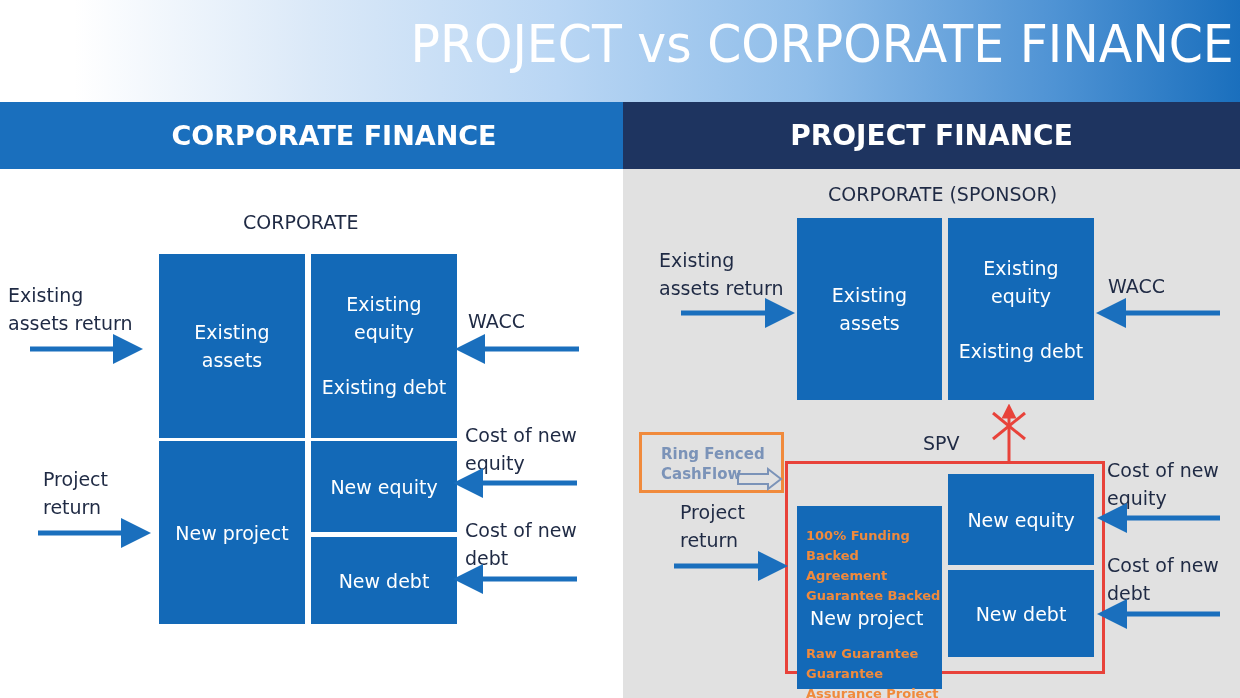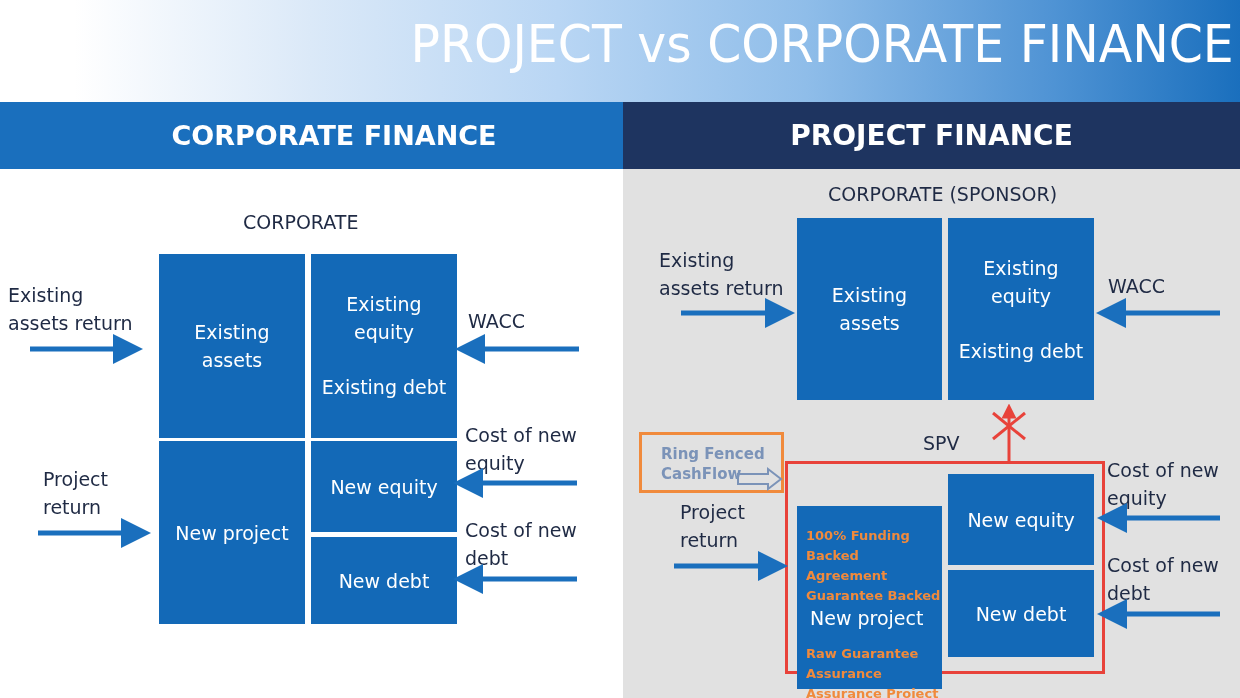--- a/index.html
+++ b/index.html
@@ -122,21 +122,21 @@
 
 <div class="box" style="left:797px; top:474px; width:145px; height:183px; justify-content:flex-start; align-items:flex-start; padding:20px 0 0 9px; box-sizing:border-box;margin-top:32px;">
   <div class="orange">
     <div>100% Funding</div>
     <div>Backed Agreement</div>
     <div>Guarantee Backed</div>
   </div>
   <div style="font-size:19px; line-height:24px; color:#fff; margin-left:4px;">New project</div>
   <div class="orange" style="margin-top:14px;">
     <div>Raw Guarantee</div>
-    <div>Assurance</div>
+    <div>Guarantee</div>
     <div>Assurance Project</div>
   </div>
 </div>
 <div class="box" style="left:948px; top:474px; width:146px; height:91px;">
   <span>New equity</span>
 </div>
 <div class="box" style="left:948px; top:570px; width:146px; height:87px;">
   <span>New debt</span>
 </div>
 

